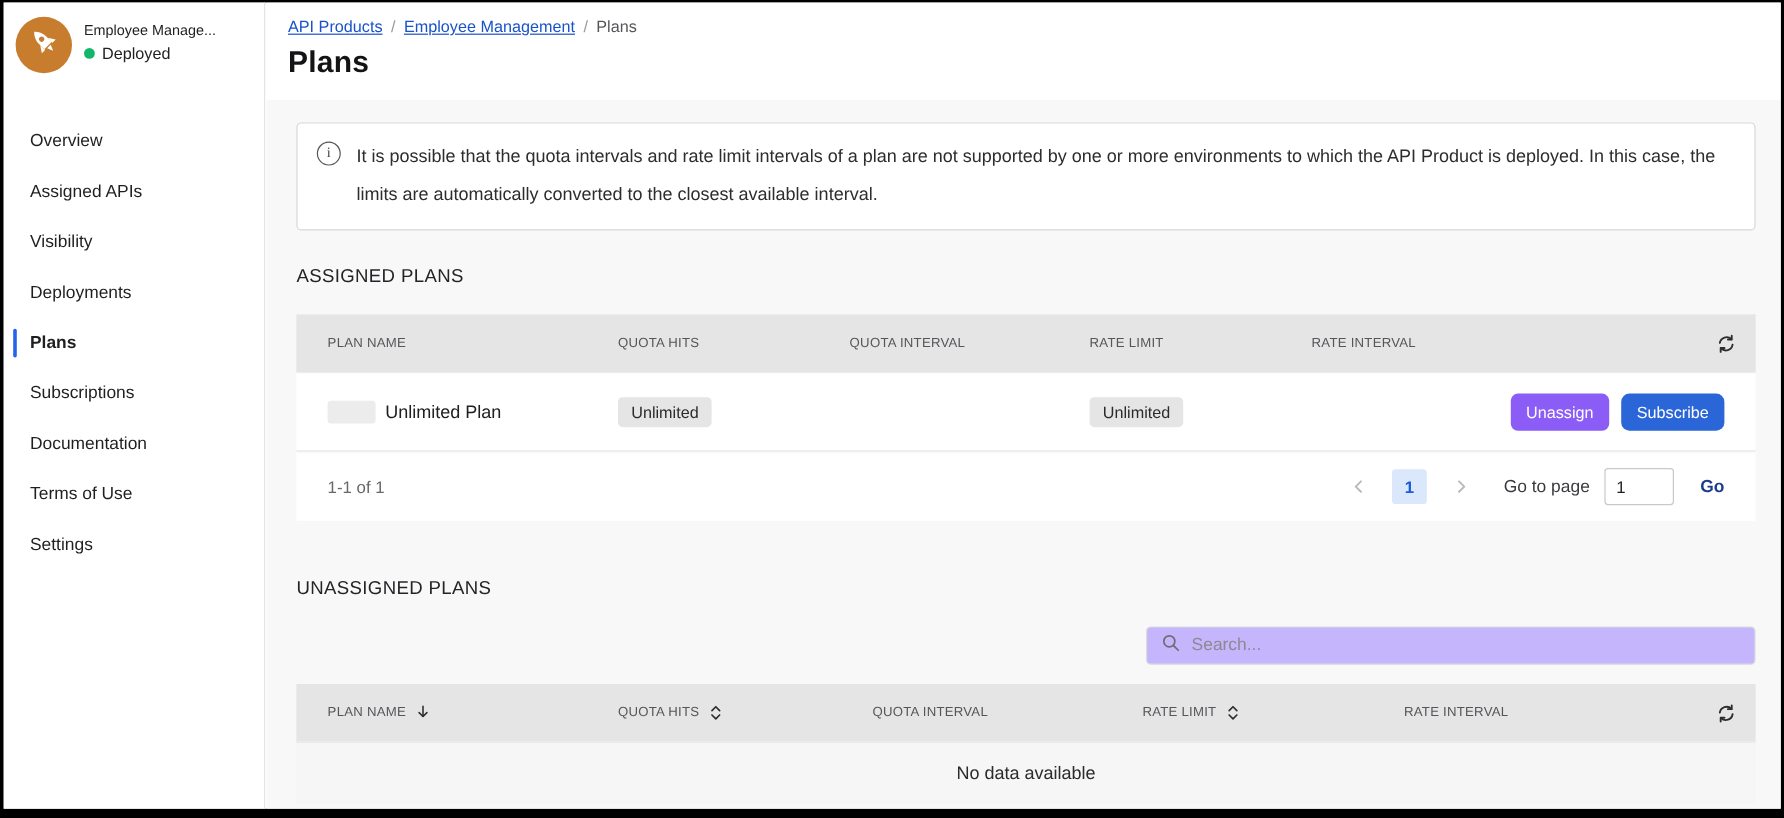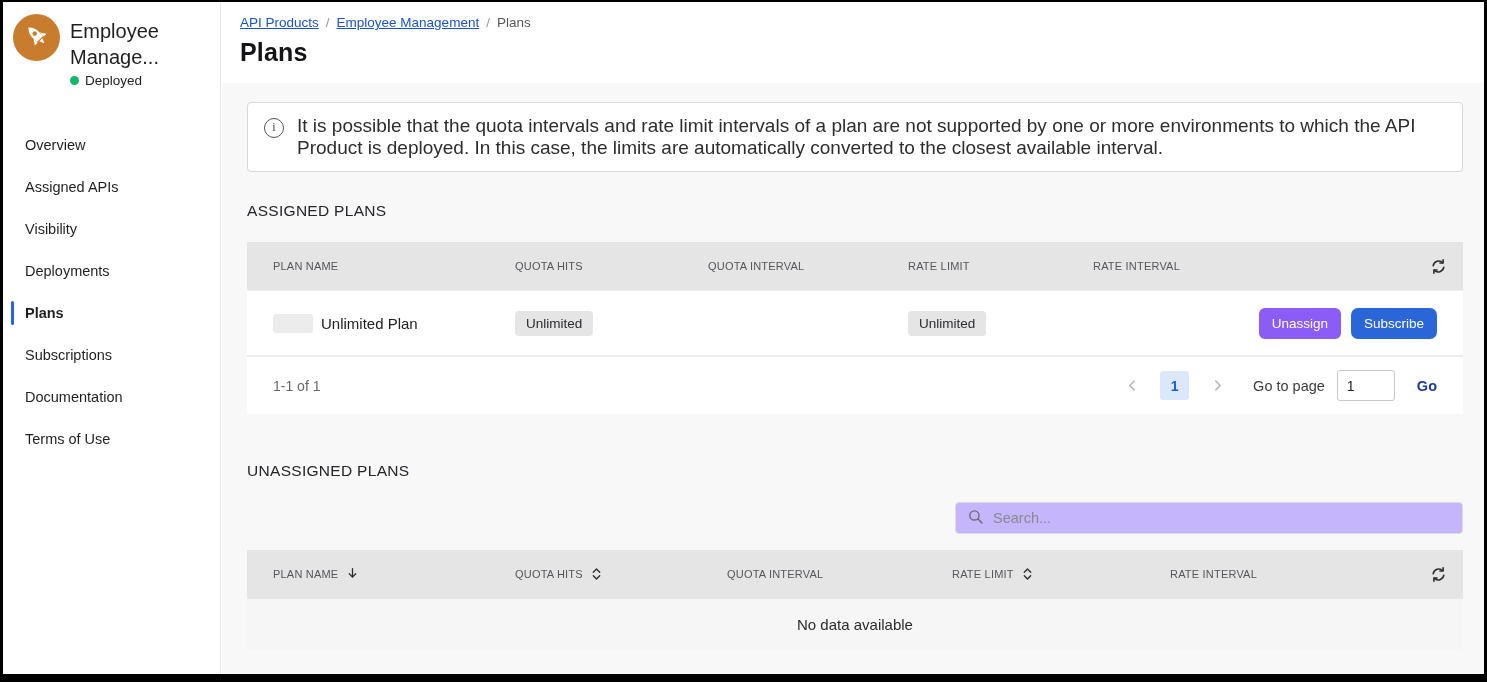--- a/index.html
+++ b/index.html
@@ -10,21 +10,21 @@
            border:2px solid #000; border-left-width:3px; border-right-width:3px;
            border-bottom-width:8px; overflow:hidden; }
 
   
   .sidebar { position:absolute; left:0; top:0; bottom:0; width:218px; background:#fff;
              border-right:1px solid #e4e4e6; z-index:2; }
   .sidebar-header { display:flex; align-items:flex-start; gap:10px; padding:12px 10px 12px 10px; }
   .logo-circle { width:47px; height:47px; border-radius:50%; background:#c87d2e;
                  display:flex; align-items:center; justify-content:center; flex:none; }
   .product-meta { padding-top:4px; }
-  .product-name { font-size:20px; color:#1f1f21; line-height:1.3; }
+  .product-name { font-size:12px; color:#1f1f21; line-height:1.3; }
   .status-row { display:flex; align-items:center; gap:6px; margin-top:3px; }
   .status-dot { width:9px; height:9px; border-radius:50%; background:#12b76a; }
   .status-text { font-size:13.5px; color:#222; }
   .nav { margin-top:24px; }
   .nav-item { position:relative; height:42px; display:flex; align-items:center;
               padding-left:22px; font-size:14.5px; color:#1f1f21; cursor:pointer; }
   .nav-item.active { font-weight:bold; }
   .nav-item.active::before { content:""; position:absolute; left:8px; top:9px; bottom:9px;
               width:3px; background:#2563eb; border-radius:2px; }
 
@@ -38,21 +38,21 @@
 
   
   .main { position:absolute; left:219px; right:0; top:81px; bottom:0; background:#f8f8f8;
           padding:19px 21px 0 25px; }
 
   .banner { background:#fff; border:1px solid #d8d8da; border-radius:4px;
             padding:12px 16px; display:flex; gap:13px; }
   .info-icon { width:20px; height:20px; flex:none; border:1.5px solid #55555a; border-radius:50%;
                color:#44444a; font-size:12px; line-height:17px; text-align:center; margin-top:3px;
                font-family:"Liberation Serif",serif; }
-  .banner-text { font-size:19px; color:#2d2d30; line-height:22px; }
+  .banner-text { font-size:15px; color:#2d2d30; line-height:32px; }
 
   .section-title { margin-top:30px; font-size:15.5px; font-weight:500; color:#242428; letter-spacing:.3px; }
 
   .table { margin-top:22px; }
   .t-head { display:grid; align-items:center; background:#e5e5e5; height:48px;
             color:#55565a; font-size:11px; letter-spacing:.2px; padding:0 16px 0 26px; }
   .cols-a { grid-template-columns:242px 193px 200px 185px 1fr 40px; }
   .cols-b { grid-template-columns:242px 212px 225px 218px 1fr 40px; }
   .th { display:flex; align-items:center; gap:8px; }
   .refresh-cell { justify-self:end; cursor:pointer; display:flex; align-items:center; }
@@ -140,20 +140,23 @@
           <span>Plans</span>
         </div>
       <div class="nav-item">
           <span>Subscriptions</span>
         </div>
       <div class="nav-item">
           <span>Documentation</span>
         </div>
       <div class="nav-item">
           <span>Terms of Use</span>
+        </div>
+      <div class="nav-item">
+          <span>Settings</span>
         </div>
     </nav>
   </aside>
 
   <header class="header">
     <div class="breadcrumb">
       <a>API Products</a>
       <span class="sep">/</span>
       <a>Employee Management</a>
       <span class="sep">/</span>

